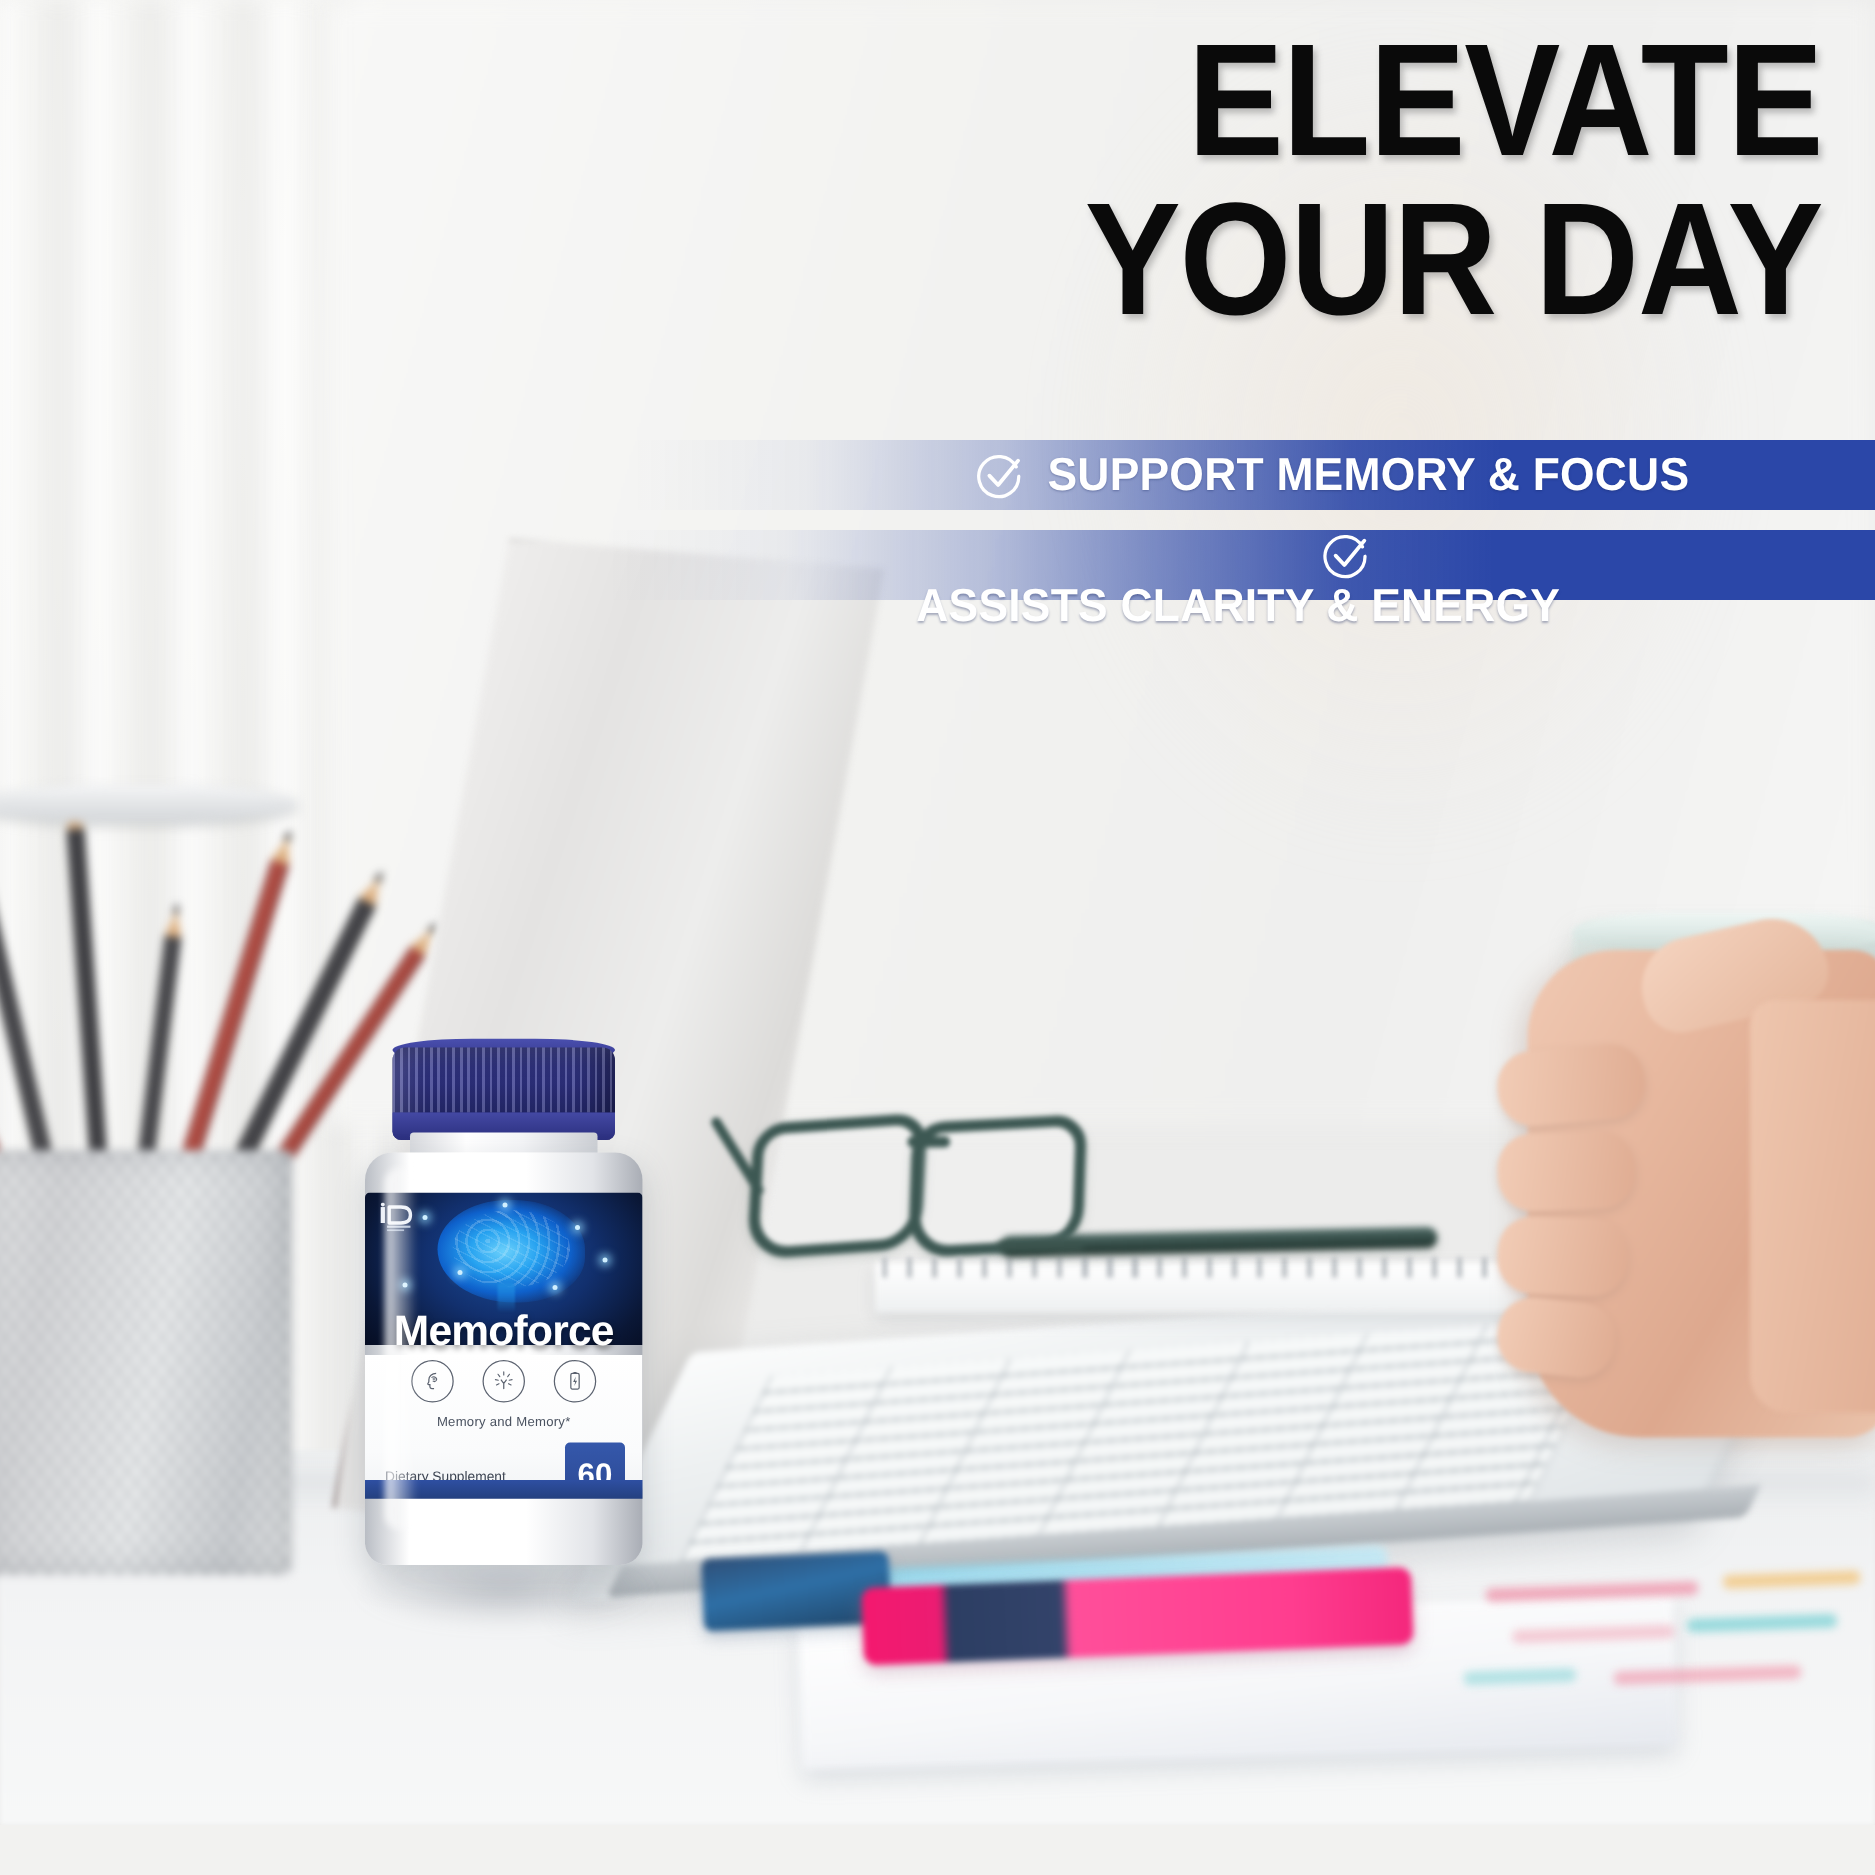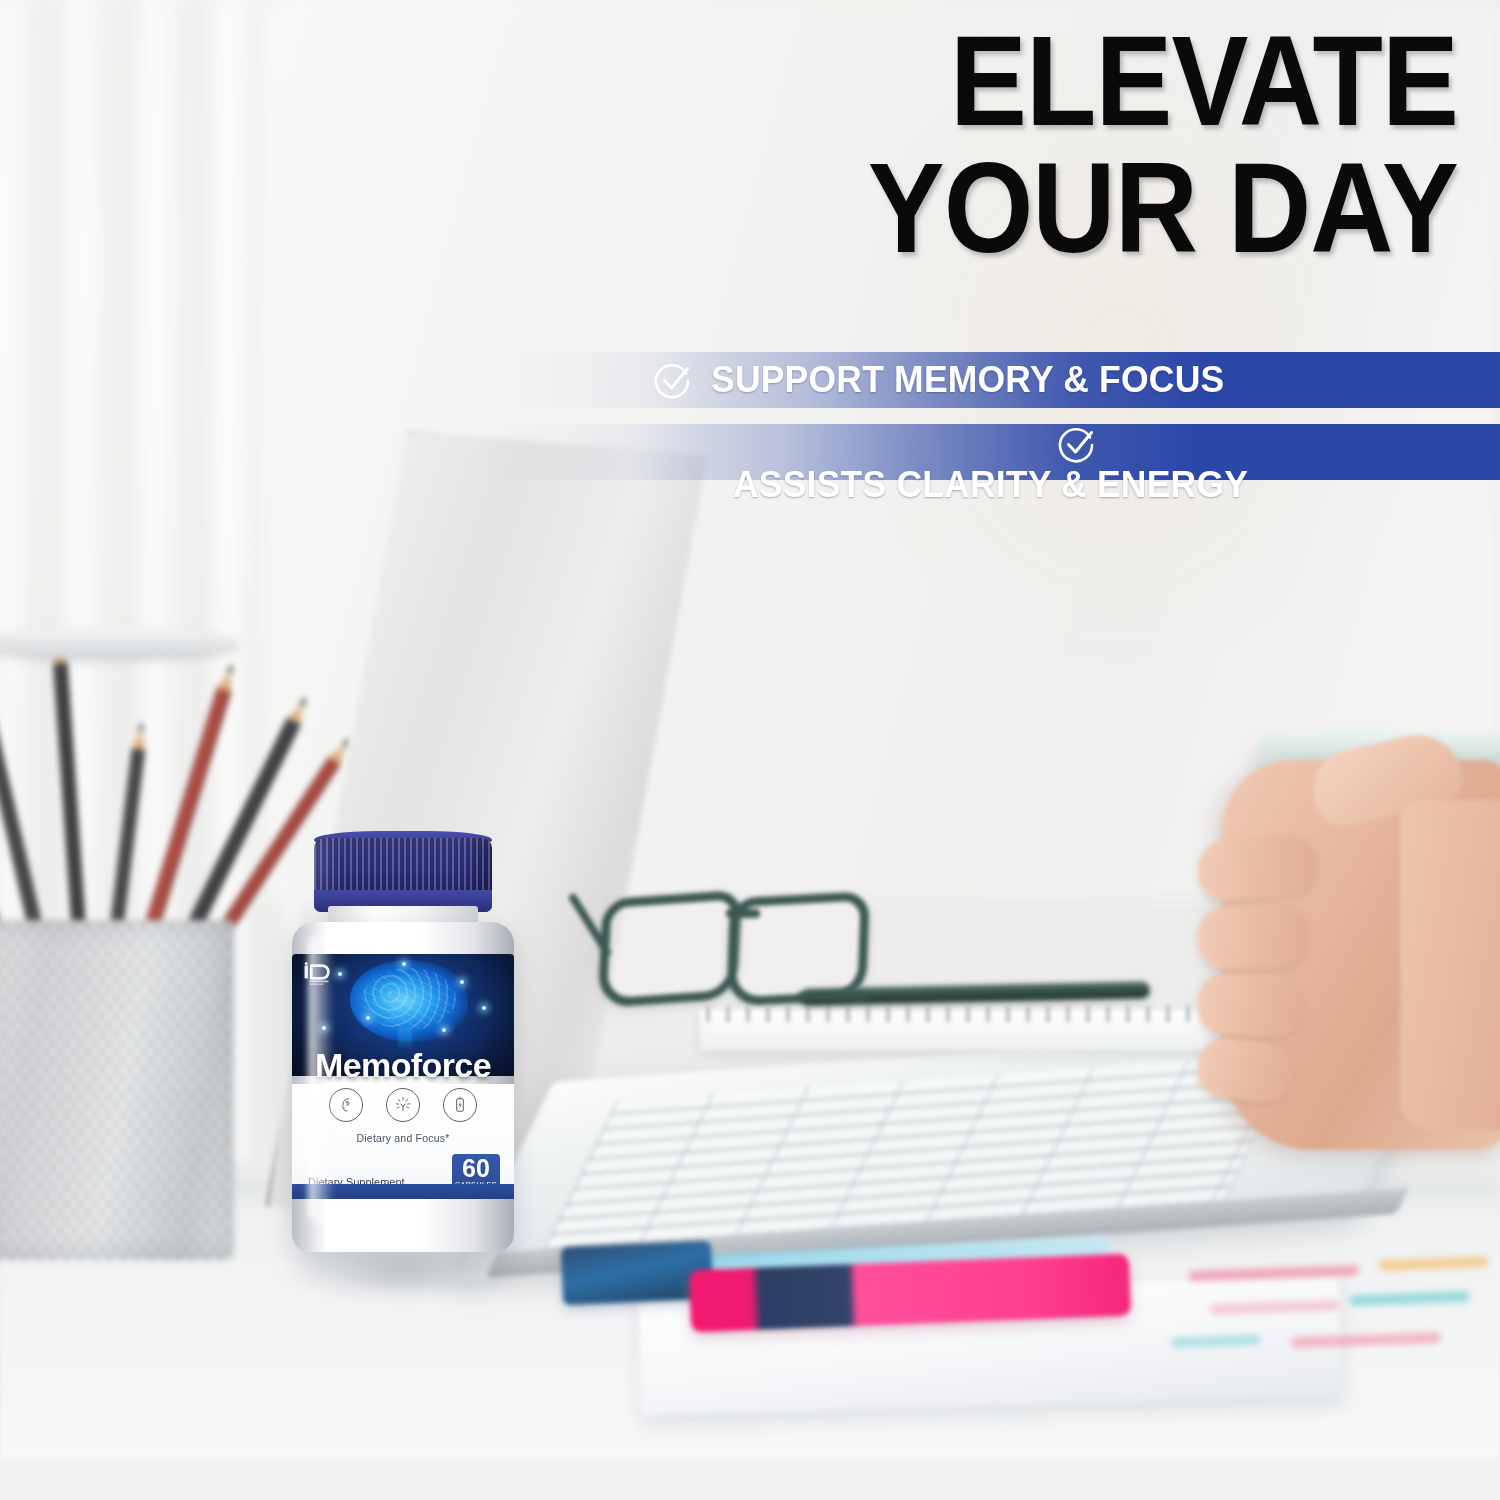--- a/index.html
+++ b/index.html
@@ -161,21 +161,21 @@
   .bar { position:relative; height:56px; margin-bottom:16px; display:flex; align-items:center;
          background:linear-gradient(90deg,
             rgba(43,71,168,0) 0%,
             rgba(43,71,168,.05) 14%,
             rgba(43,71,168,.30) 30%,
             rgba(43,71,168,.62) 44%,
             rgba(43,71,168,.90) 58%,
             rgba(43,71,168,1) 70%,
             rgba(43,71,168,1) 100%);
   }
-  .bar.b1 { margin-left:505px; width:995px; }
+  .bar.b1 { margin-left:505px; width:995px;justify-content:center; }
   .bar.b2 { margin-left:485px; width:1015px;flex-direction:column; }
   .bar.b3 { margin-left:465px; width:1035px; }
   .bar .check-icon { flex:0 0 auto; margin-left:150px; width:40px; height:40px; display:block; }
   .bar.b1 .check-icon { margin-left:148px; }
   .bar.b2 .check-icon { margin-left:168px; }
   .bar.b3 .check-icon { margin-left:188px; }
   .bar .bar-label { margin-left:18px; color:#ffffff; font-weight:700; font-size:37px;
                     letter-spacing:.2px; white-space:nowrap;
                     transform:scaleX(.96); transform-origin:left center;
                     text-shadow:0 1px 2px rgba(20,34,90,.35); }
@@ -229,21 +229,21 @@
   .icon-row { position:absolute; left:0; top:4px; width:100%; display:flex;
               justify-content:center; gap:23px; }
   .lbl-icon { width:34px; height:34px; border:1.6px solid #5c6370; border-radius:50%;
               display:flex; align-items:center; justify-content:center; }
   .tagline { position:absolute; left:0; top:48px; width:100%; text-align:center;
              color:#4a5260; font-size:10.5px; letter-spacing:.2px; }
   .dietary { position:absolute; left:16px; top:92px; color:#3c4452; font-size:11px; }
   .count-badge { position:absolute; right:14px; top:70px; width:48px; height:42px;
                  background:linear-gradient(180deg,#3558ab,#2c4a96);
                  border-radius:4px; color:#fff; text-align:center; }
-  .count-badge .n { font-size:25px; font-weight:700; line-height:25px; padding-top:2px; display:block; }
+  .count-badge .n { font-size:25px; font-weight:700; line-height:25px; padding-top:14px; display:block; }
   .count-badge .u { font-size:7px; letter-spacing:.6px; display:block; }
   .blue-foot { position:absolute; left:14px; top:346px; width:222px; height:15px;
                background:linear-gradient(180deg,#2e4fa2,#24407f); }
   .bottle-gloss { position:absolute; left:30px; top:96px; width:26px; height:290px;
                   background:linear-gradient(90deg, rgba(255,255,255,.85), rgba(255,255,255,0));
                   border-radius:12px; filter:blur(3px); pointer-events:none; }
 </style>
 </head>
 <body>
 
@@ -405,21 +405,21 @@
           </span>
           <span class="lbl-icon">
             <svg viewBox="0 0 24 24" width="20" height="20">
               <rect x="8" y="4.5" width="8" height="15" rx="1.4" fill="none" stroke="#5c6370" stroke-width="1.2"></rect>
               <rect x="10.4" y="3" width="3.2" height="1.6" rx=".6" fill="#5c6370"></rect>
               <path d="M12.8 7.5 L10.2 12.6 H12.2 L11.3 16.6 L14 11.4 H12 Z" fill="#5c6370"></path>
             </svg>
           </span>
         </div>
 
-        <div class="tagline">Dietary and Focus*</div>
+        <div class="tagline">Memory and Memory*</div>
         <div class="dietary">Dietary Supplement</div>
 
         <div class="count-badge">
           <span class="n">60</span>
           <span class="u">CAPSULES</span>
         </div>
       </div>
     </div>
 
     <div class="blue-foot"></div>

